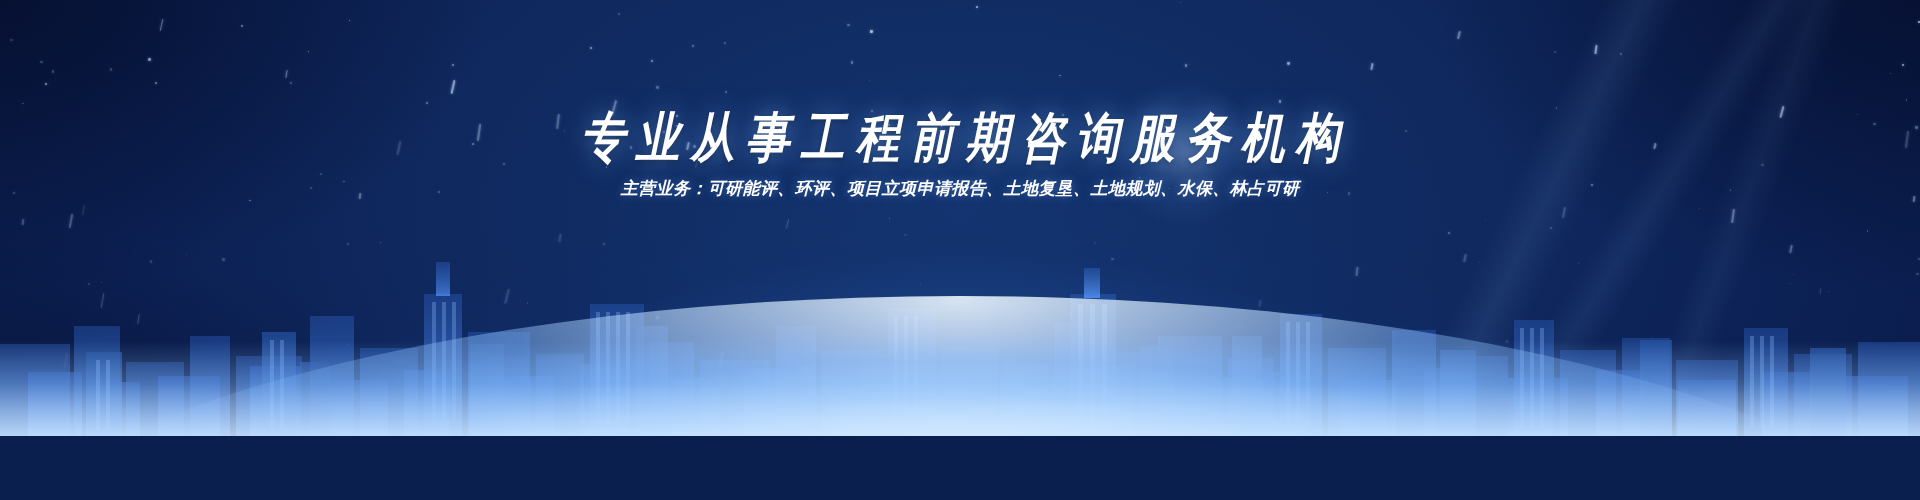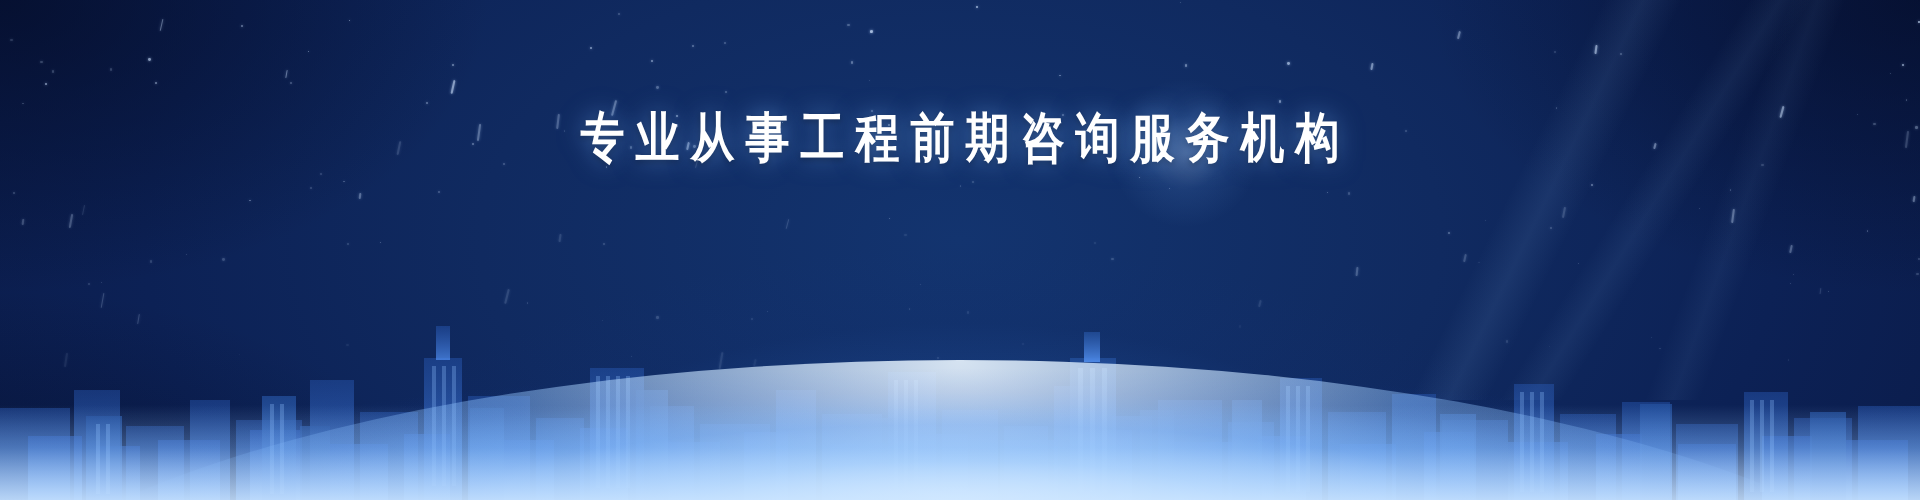--- a/index.html
+++ b/index.html
@@ -6,26 +6,27 @@
   html, body {
     width:1920px; height:500px;
     overflow:hidden;
     background:#0a1f4e;
     font-family:"Liberation Sans","DejaVu Sans",sans-serif;
   }
 
   
   .banner{
     position:relative;
-    width:1920px;height:500px;
+    width:1920px;height:436px;
     overflow:hidden;
     background:
       radial-gradient(ellipse 900px 460px at 50% 118%, rgba(120,185,255,0.55) 0%, rgba(60,130,230,0.30) 28%, rgba(20,60,150,0.05) 58%, rgba(0,0,0,0) 75%),
       radial-gradient(ellipse 1200px 700px at 50% 48%, #13346f 0%, #102a60 40%, #0c2155 68%, #0a1a47 100%),
       linear-gradient(180deg,#0a1b47 0%,#0d2358 40%,#123173 75%,#1b4fa8 100%);
+    font-style: italic;
   }
 
   
   .vignette{
     position:absolute;inset:0;
     background:
       radial-gradient(ellipse 700px 420px at 0% 0%, rgba(4,12,40,0.75) 0%, rgba(4,12,40,0) 70%),
       radial-gradient(ellipse 700px 420px at 100% 0%, rgba(4,12,40,0.70) 0%, rgba(4,12,40,0) 70%),
       radial-gradient(ellipse 600px 300px at 0% 100%, rgba(4,12,40,0.45) 0%, rgba(4,12,40,0) 70%);
     pointer-events:none;
@@ -415,15 +416,16 @@
   </div>
 
   <div class="arc"></div>
   <div class="horizon"></div>
   <div class="horizon2"></div>
 
   <div class="content">
     <div class="headline">专业从事工程前期咨询服务机构</div>
 
 
+    <div class="tagline">主营业务：可研能评、环评、项目立项申请报告、土地复垦、土地规划、水保、林占可研</div>
   </div>
 
 </div>
 
 </body></html>

